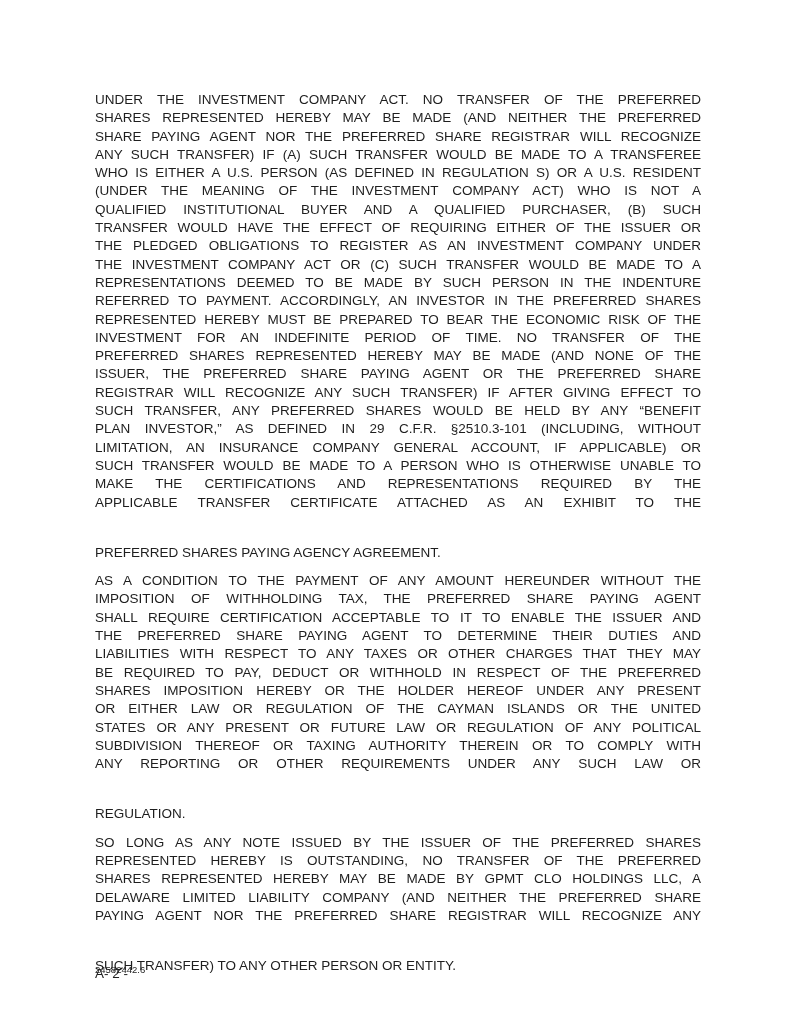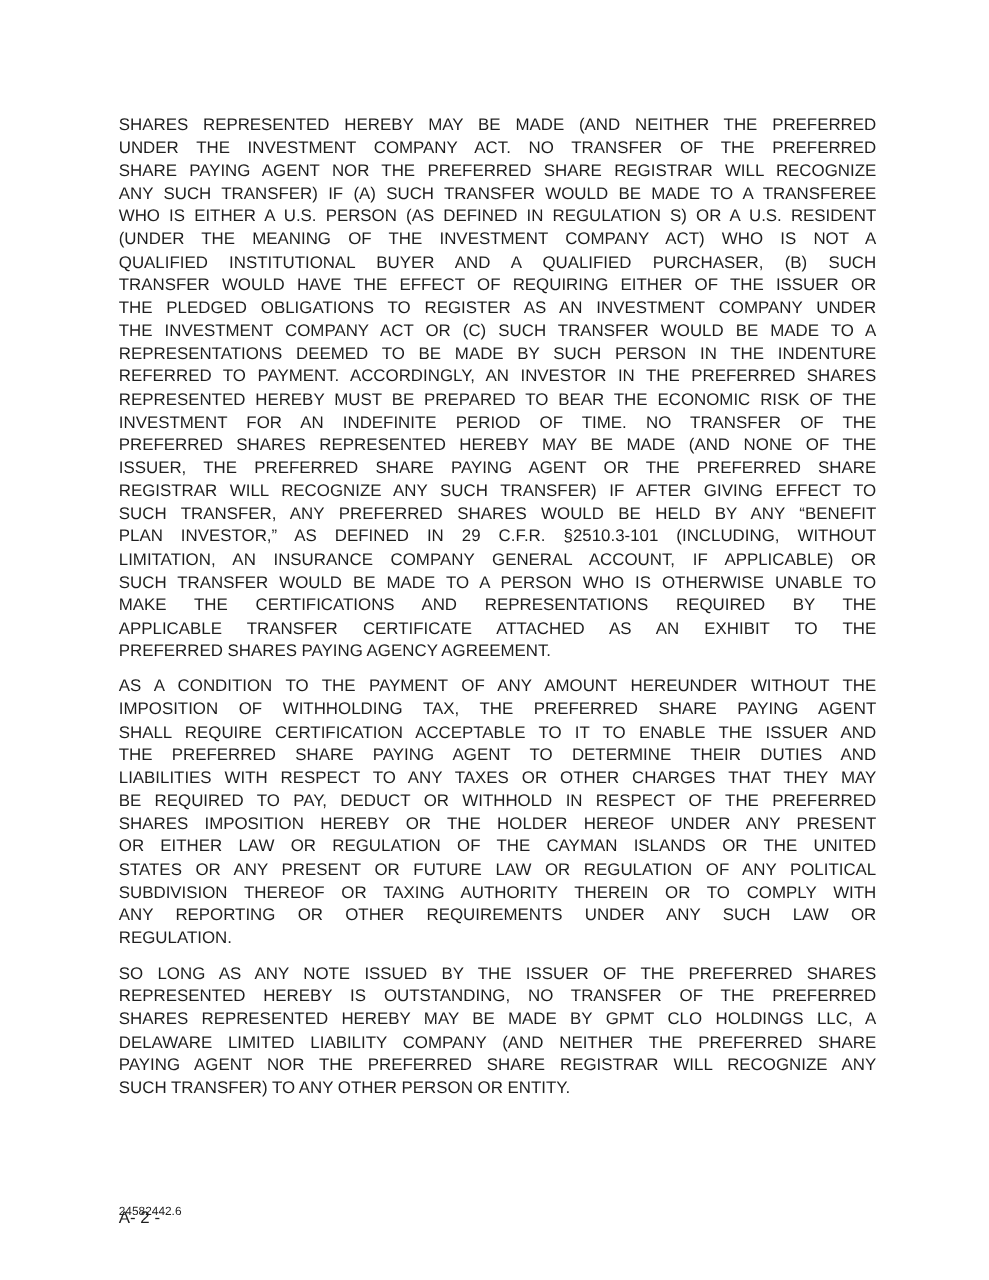--- a/index.html
+++ b/index.html
@@ -28,20 +28,21 @@
     line-height: 18.3px;
     letter-spacing: 0px;
   }
   .line {
     text-align: justify;
     text-align-last: justify;
     text-justify: inter-word;
   }
   .para .line:last-child {
     text-align-last: left;
+    margin-top: 32px;
   }
   .footer-pageno {
     position: absolute;
     left: 95px;
     top: 966px;
     width: 606px;
     text-align: left;
     font-size: 13.5px;
     color: #1e1e1e;
   }
@@ -53,22 +54,22 @@
     color: #1e1e1e;
   }
 </style>
 </head>
 <body>
 
 <div class="page">
   <div class="content">
 
     <div class="para">
+        <div class="line">UNDER THE INVESTMENT COMPANY ACT.  NO TRANSFER OF THE PREFERRED</div>
         <div class="line">SHARES REPRESENTED HEREBY MAY BE MADE (AND NEITHER THE PREFERRED</div>
-        <div class="line">UNDER THE INVESTMENT COMPANY ACT.  NO TRANSFER OF THE PREFERRED</div>
         <div class="line">SHARE PAYING AGENT NOR THE PREFERRED SHARE REGISTRAR WILL RECOGNIZE</div>
         <div class="line">ANY SUCH TRANSFER) IF (A) SUCH TRANSFER WOULD BE MADE TO A TRANSFEREE</div>
         <div class="line">WHO IS EITHER A U.S. PERSON (AS DEFINED IN REGULATION S) OR A U.S. RESIDENT</div>
         <div class="line">(UNDER THE MEANING OF THE INVESTMENT COMPANY ACT) WHO IS NOT A</div>
         <div class="line">QUALIFIED INSTITUTIONAL BUYER AND A QUALIFIED PURCHASER, (B) SUCH</div>
         <div class="line">TRANSFER WOULD HAVE THE EFFECT OF REQUIRING EITHER OF THE ISSUER OR</div>
         <div class="line">THE PLEDGED OBLIGATIONS TO REGISTER AS AN INVESTMENT COMPANY UNDER</div>
         <div class="line">THE INVESTMENT COMPANY ACT OR (C) SUCH TRANSFER WOULD BE MADE TO A</div>
         <div class="line">REPRESENTATIONS DEEMED TO BE MADE BY SUCH PERSON IN THE INDENTURE</div>
         <div class="line">REFERRED TO PAYMENT.  ACCORDINGLY, AN INVESTOR IN THE PREFERRED SHARES</div>

